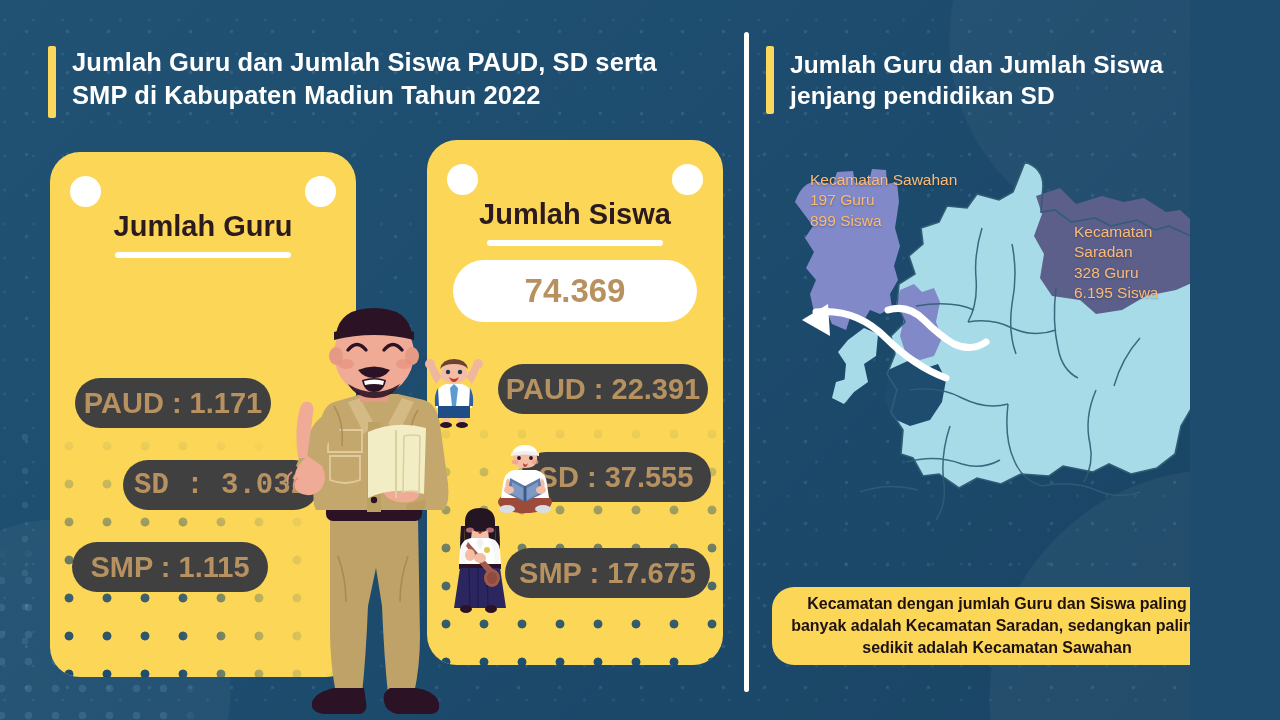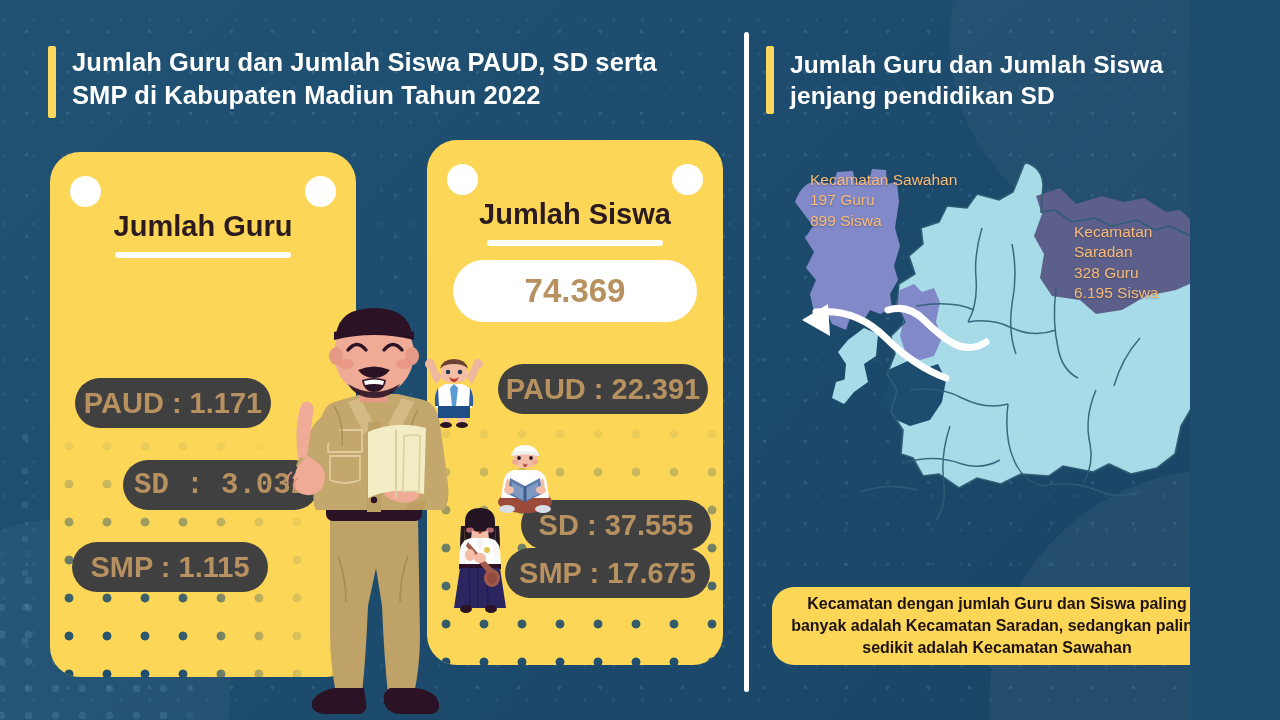--- a/index.html
+++ b/index.html
@@ -109,21 +109,21 @@
     position:absolute;height:50px;background:#404040;border-radius:28px;
     display:flex;align-items:center;justify-content:center;
     font-size:29px;font-weight:bold;color:#b79160;white-space:nowrap;
   }
   
   #card-guru .pill.p1{left:25px;width:196px;top:226px;}
   #card-guru .pill.p2{left:73px;width:196px;top:308px;font-family:Liberation Mono, monospace;}
   #card-guru .pill.p3{left:22px;width:196px;top:390px;}
   
   #card-siswa .pill.p1{left:71px;width:210px;top:224px;}
-  #card-siswa .pill.p2{left:94px;width:190px;top:312px;margin-top:48px;}
+  #card-siswa .pill.p2{left:94px;width:190px;top:312px;}
   #card-siswa .pill.p3{left:78px;width:205px;top:408px;}
 
   
   .illus{position:absolute;}
   #teacher{left:268px;top:306px;width:215px;height:414px;z-index:6;}
   #kid-paud{left:424px;top:356px;width:60px;height:72px;z-index:7;}
   #kid-sd{left:490px;top:444px;width:70px;height:72px;z-index:7;}
   #kid-smp{left:449px;top:506px;width:62px;height:112px;z-index:7;}
 
   

